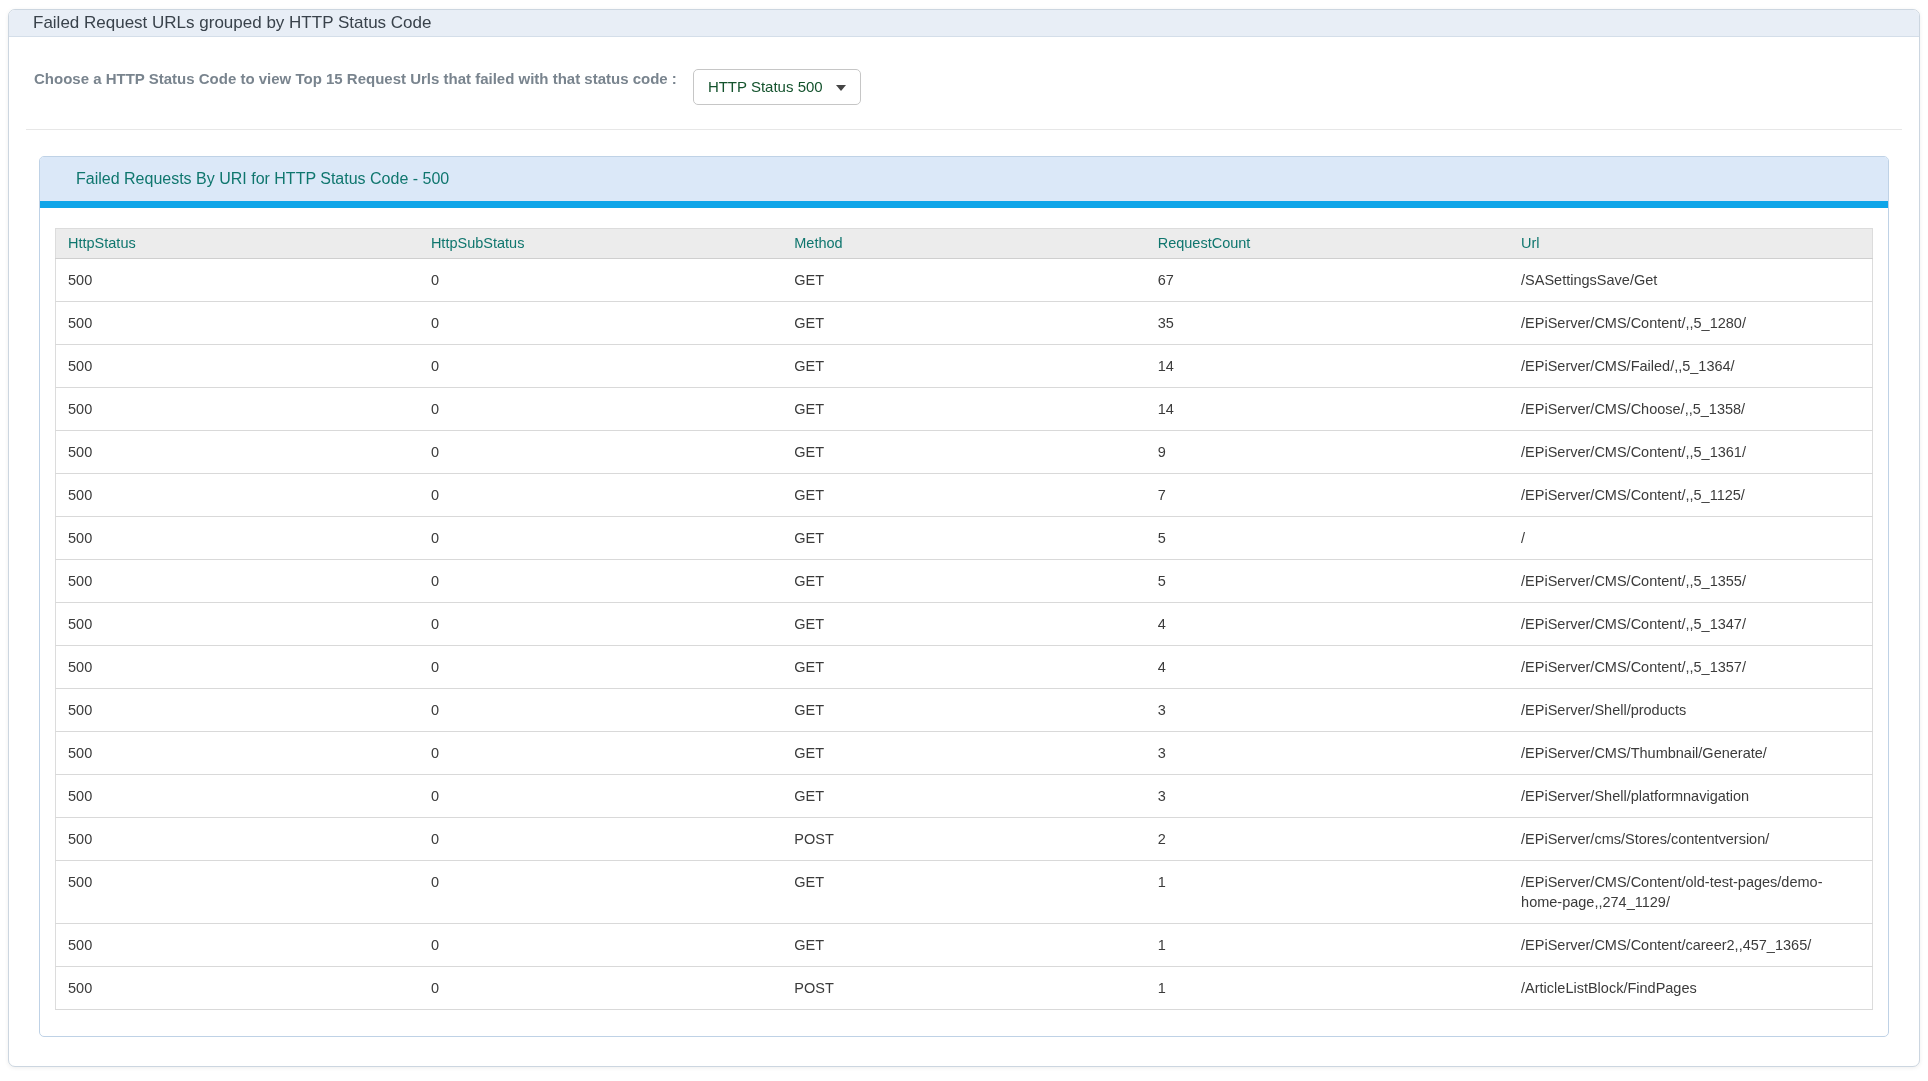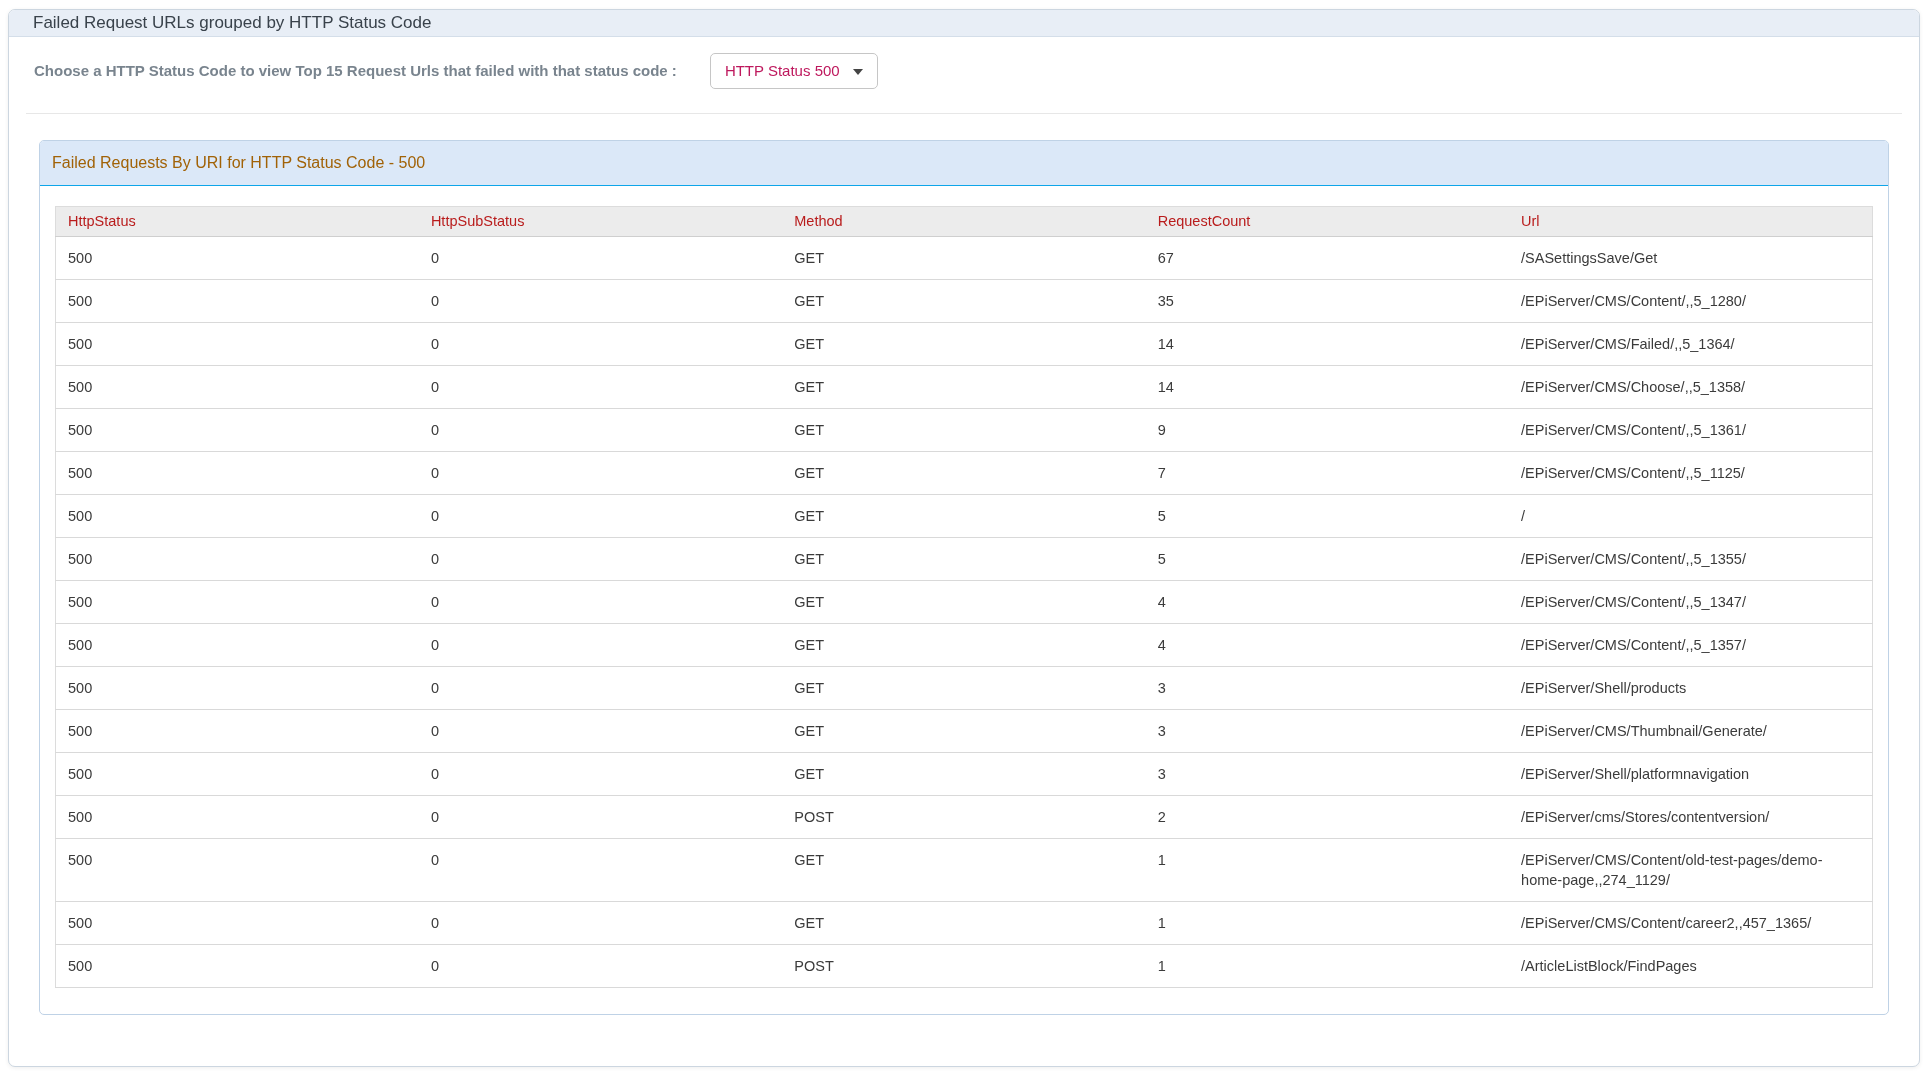--- a/index.html
+++ b/index.html
@@ -25,80 +25,81 @@
     font-size: 17px;
     line-height: 20px;
     color: #39424b;
   }
   .controls-row {
     margin: 0 17px;
     padding: 16px 8px 24px 8px;
     border-bottom: 1px solid #e7e7e7;
     display: flex;
     align-items: center;
-    gap: 33px;
+    gap: 16px;
   }
   .controls-label {
     font-size: 15px;
     font-weight: 700;
     color: #79848e;
     line-height: 20px;
   }
   .dropdown {
     display: inline-flex;
     align-items: center;
     gap: 13px;
     background: #ffffff;
     border: 1px solid #c6c6c6;
     border-radius: 5px;
     padding: 7px 14px;
     font-size: 15px;
     line-height: 20px;
-    color: #be185d;
+    color: #14532d;
     cursor: pointer;
     user-select: none;
+    margin-top: 16px;
   }
   .caret-down {
     width: 0; height: 0;
     border-left: 5px solid transparent;
     border-right: 5px solid transparent;
     border-top: 6px solid #444444;
     margin-top: 2px;
   }
   .panel {
     margin: 26px 30px 0 30px;
     border: 1px solid #bfd2e6;
     border-radius: 5px;
     background: #ffffff;
   }
   .panel-header {
     background: #dbe8f8;
-    border-bottom: 1px solid #0ea5e9;
+    border-bottom: 7px solid #0ea5e9;
     border-radius: 4px 4px 0 0;
-    padding: 12px 12px;
+    padding: 12px 36px;
     font-size: 16px;
     line-height: 20px;
-    color: #a16207;
+    color: #0f766e;
   }
   .panel-body { padding: 20px 15px 26px 15px; }
   table.report {
     width: 100%;
     border-collapse: collapse;
     font-size: 14.5px;
     color: #3b3b3b;
     border: 1px solid #dcdcdc;
   }
   table.report col { width: 20%; }
   table.report th {
     background: #ececec;
     font-weight: 400;
     text-align: left;
     padding: 6px 12px;
     line-height: 17px;
-    color: #b91c1c;
+    color: #0f766e;
     border-bottom: 1px solid #cfcfcf;
   }
   table.report td {
     padding: 11px 12px;
     line-height: 20px;
     border-bottom: 1px solid #d9d9d9;
     vertical-align: top;
     background: #ffffff;
     word-wrap: break-word;
     overflow-wrap: break-word;

